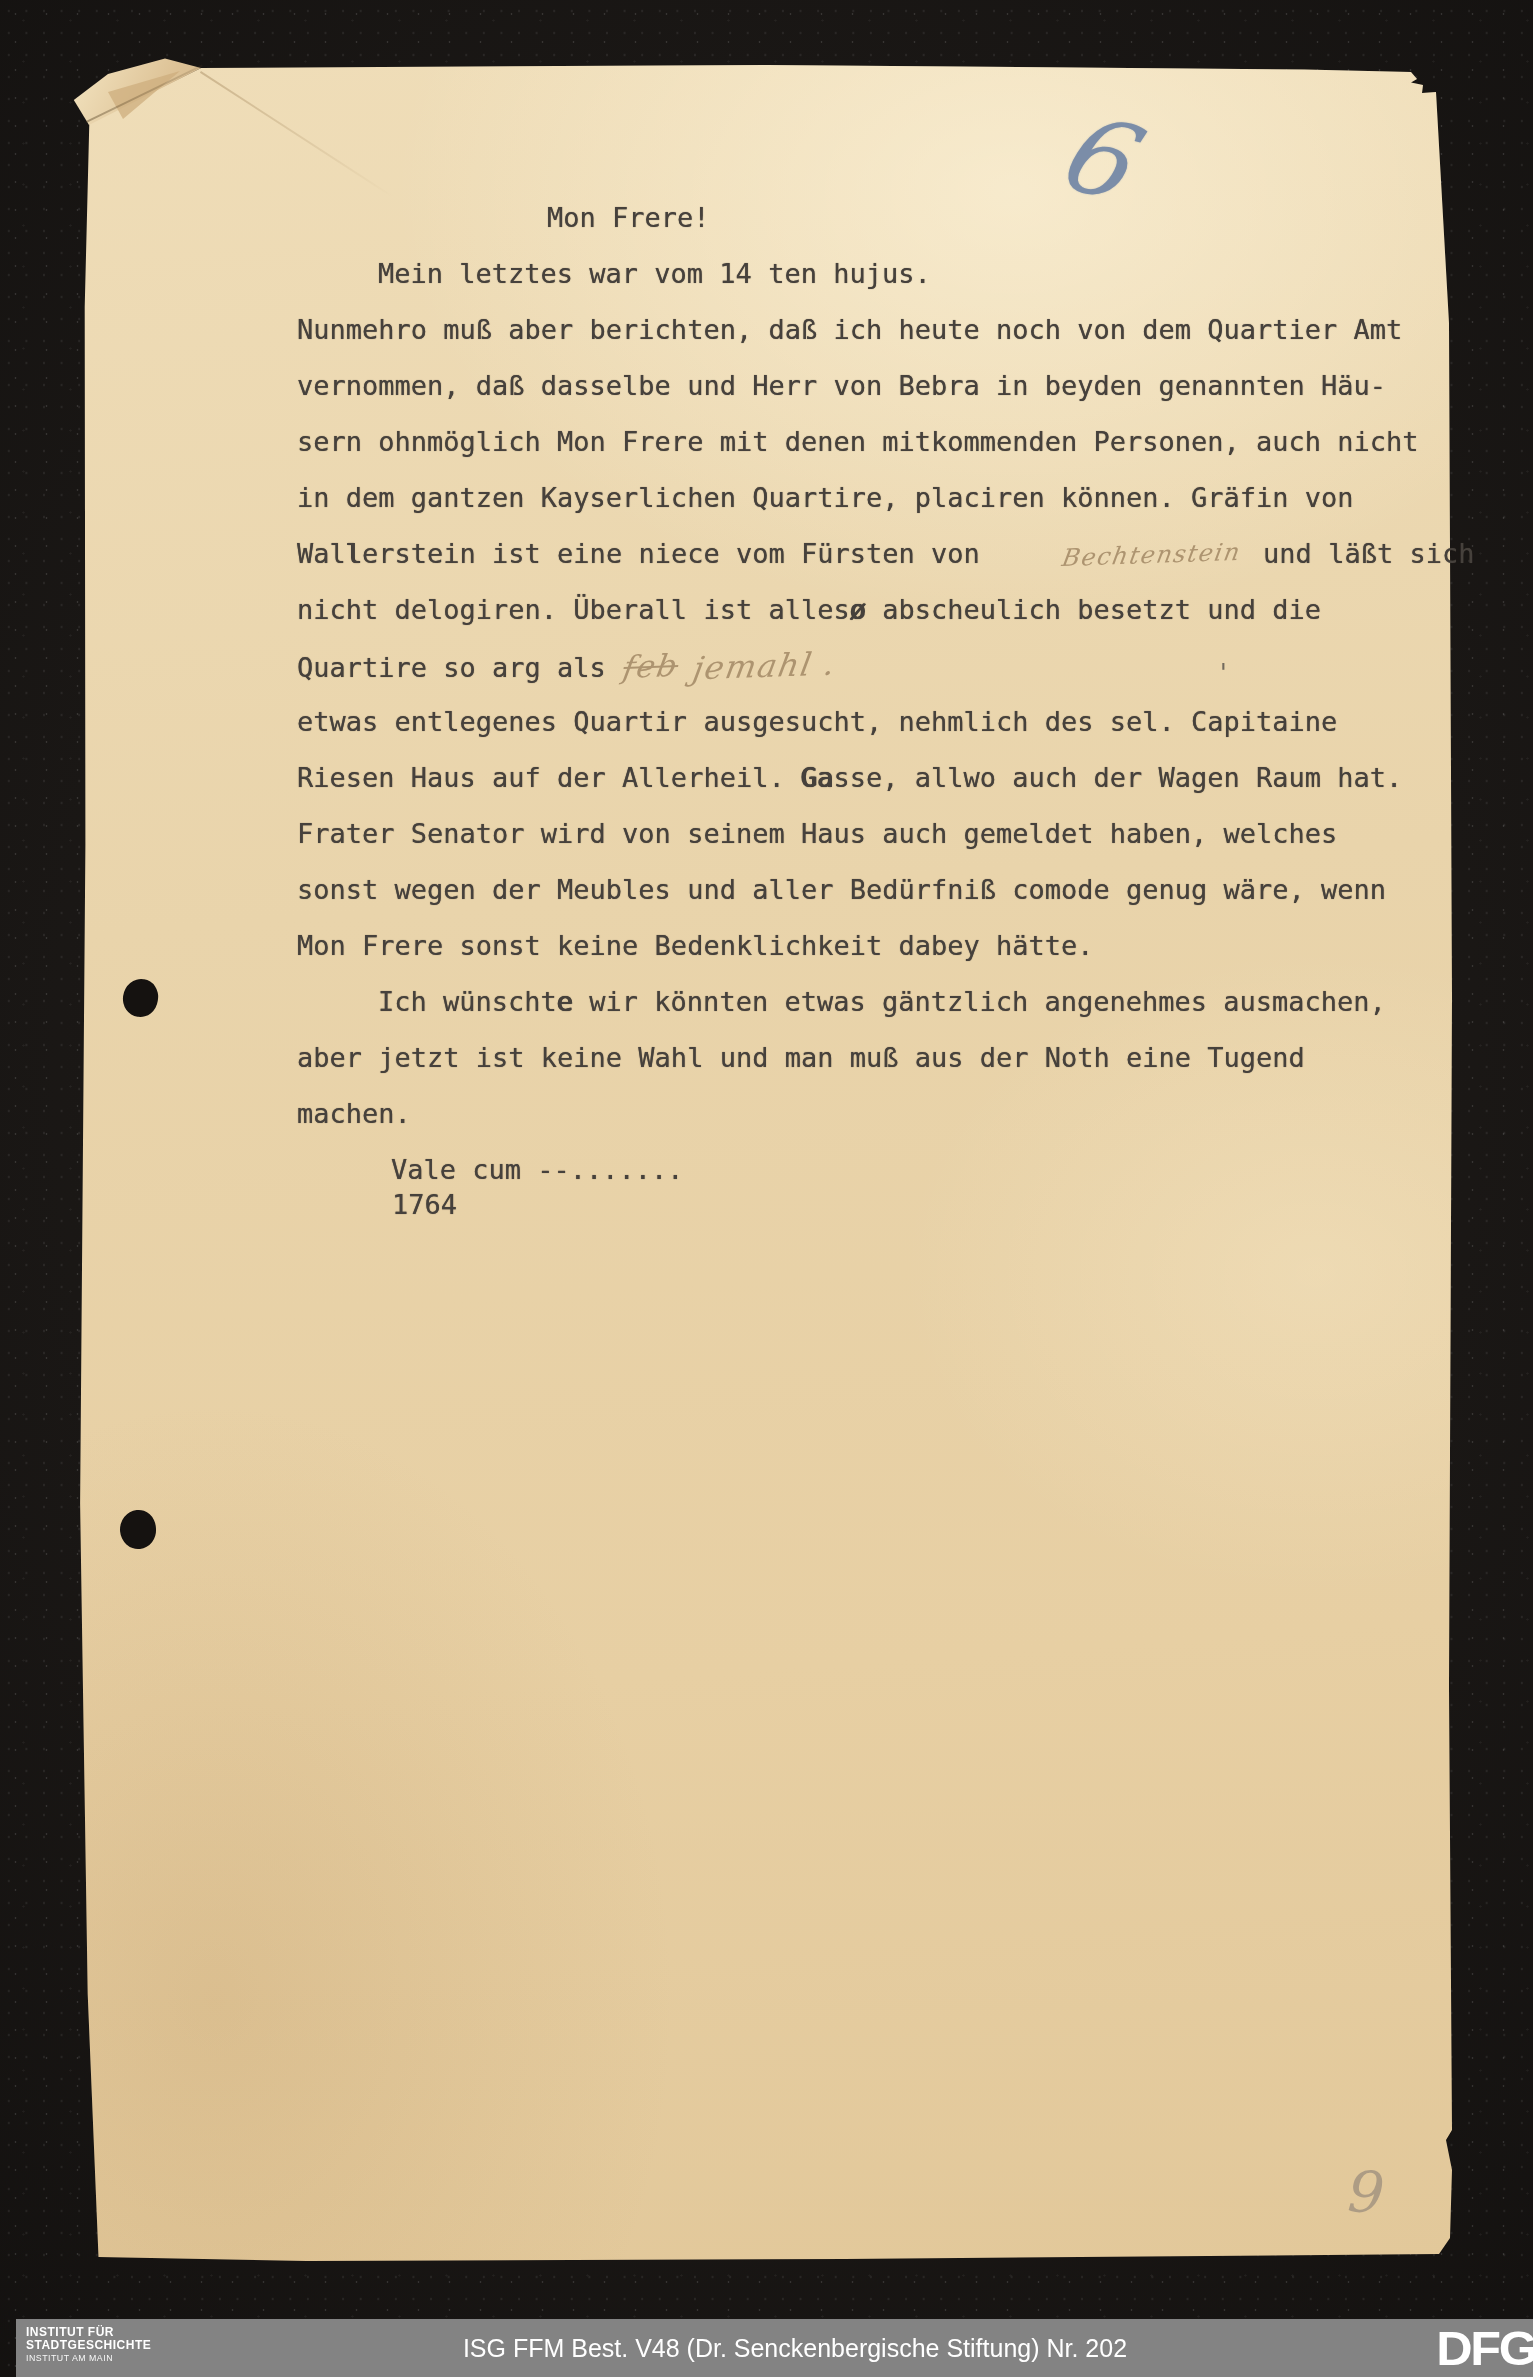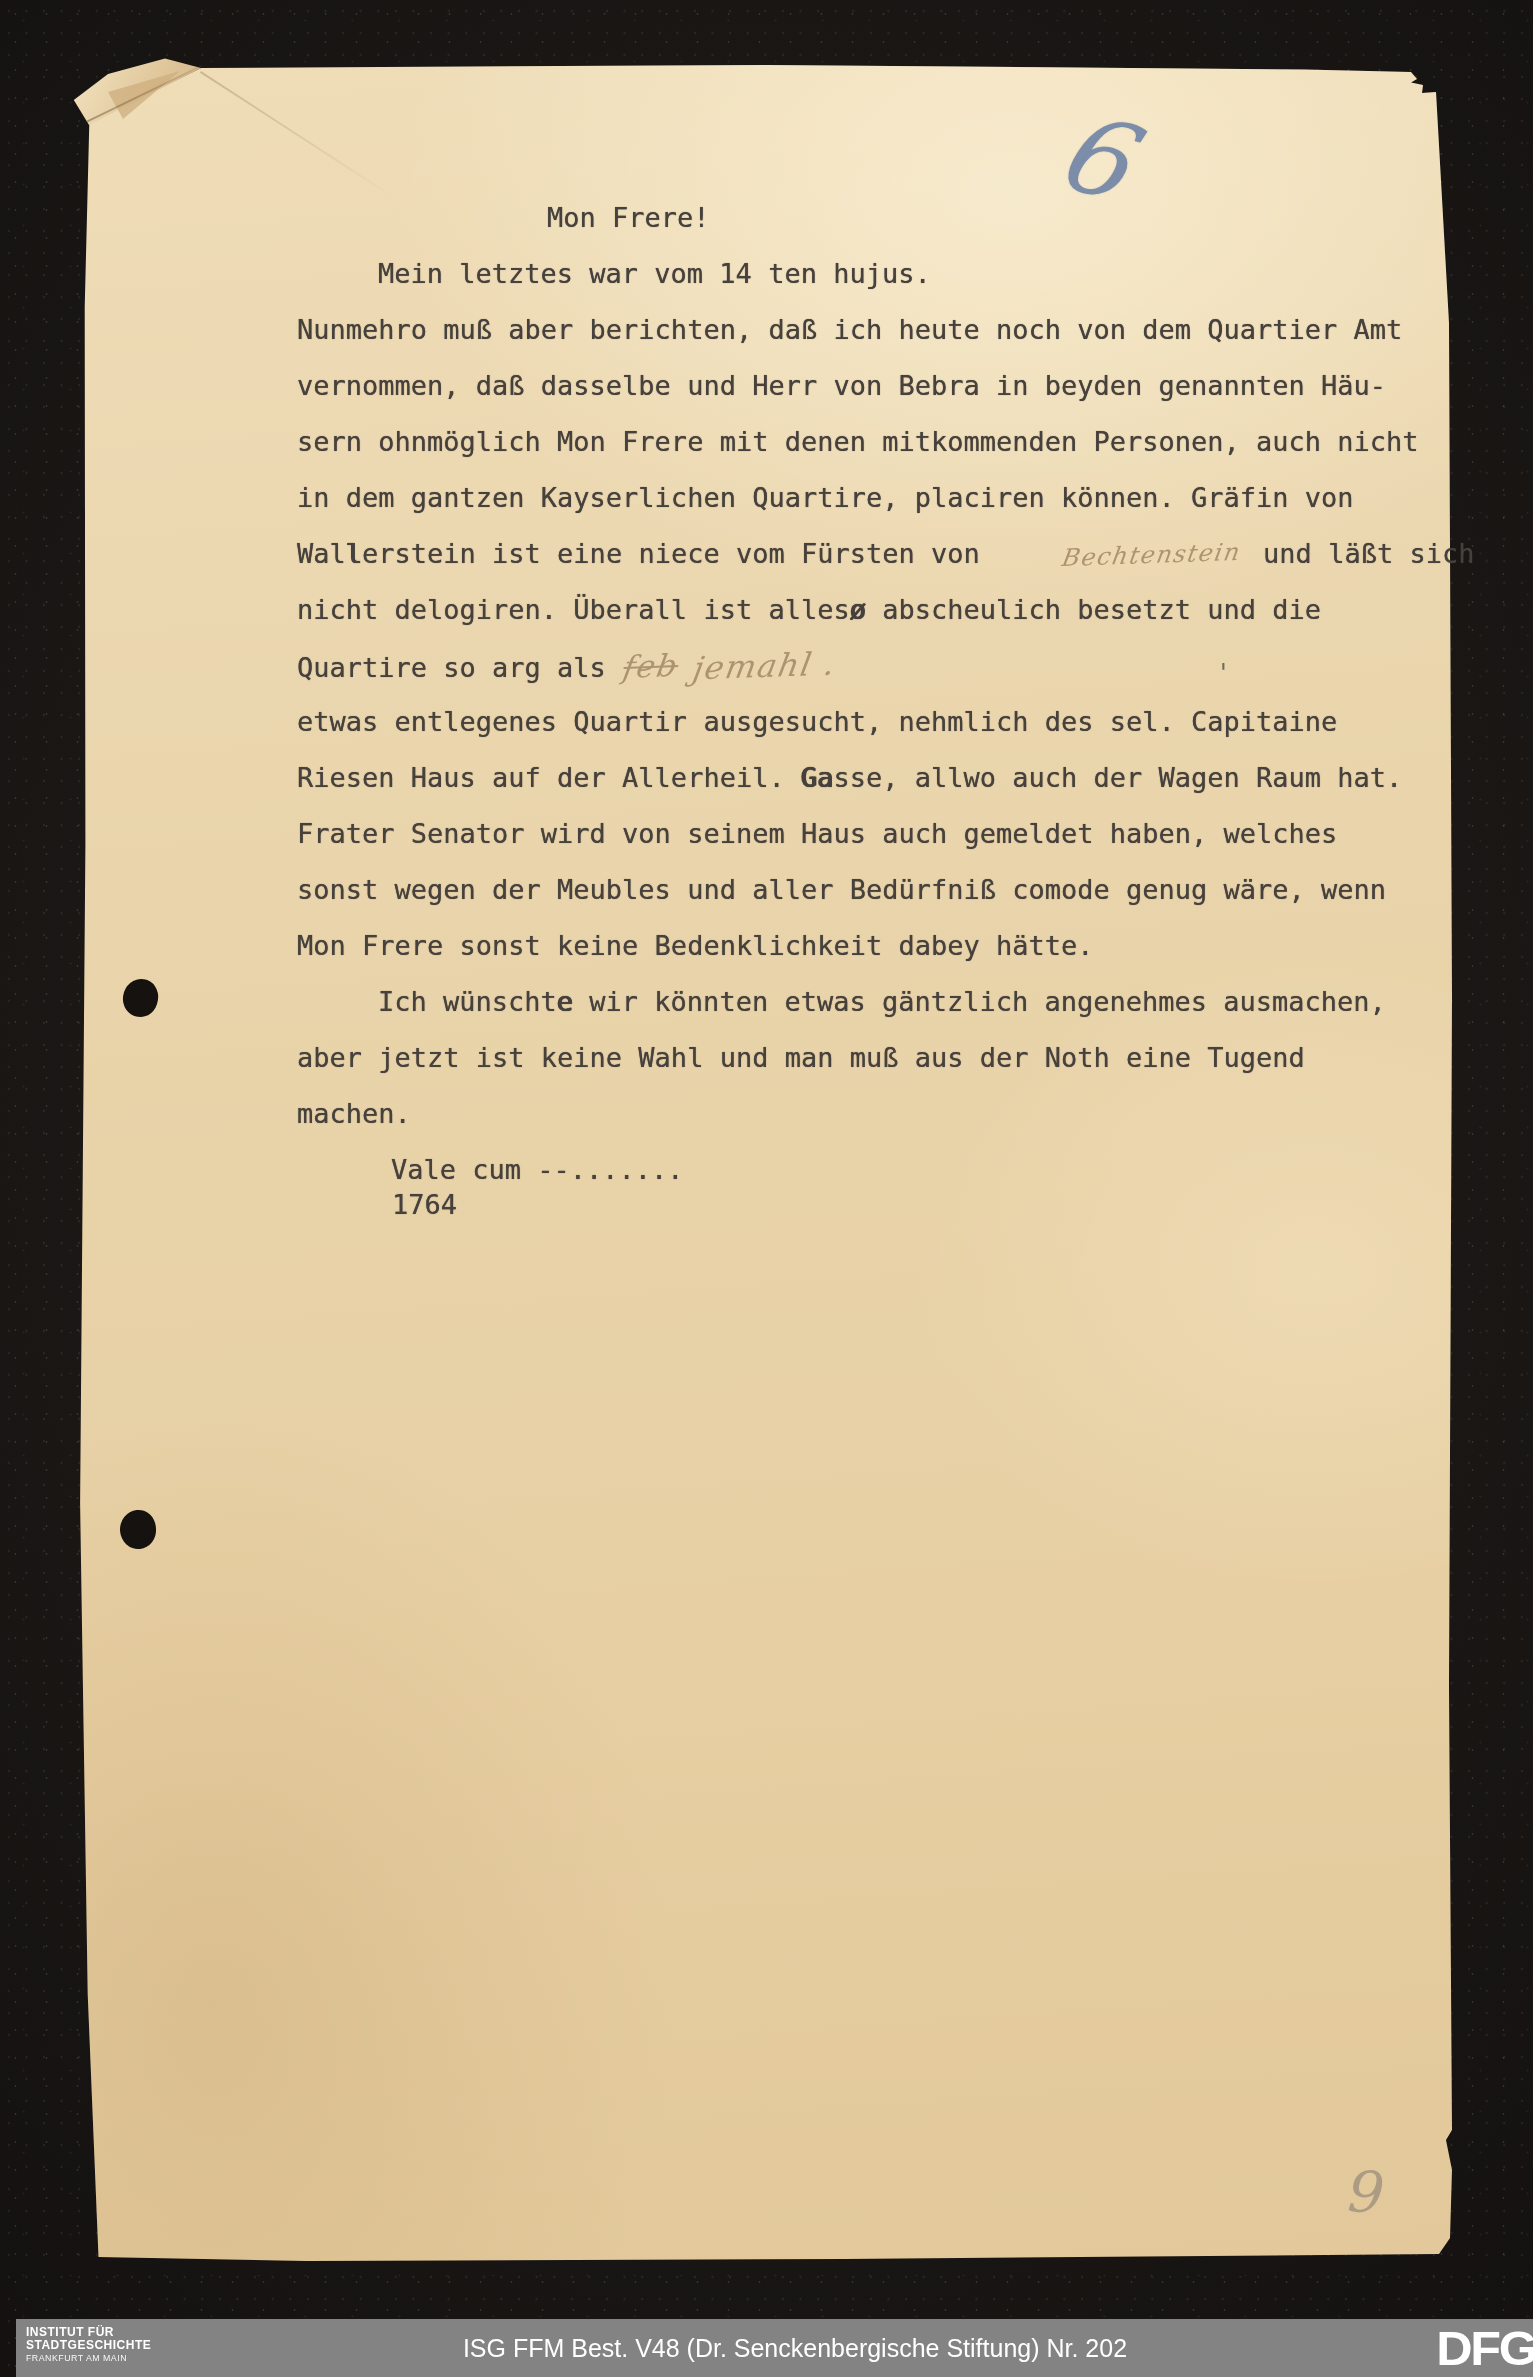--- a/index.html
+++ b/index.html
@@ -129,18 +129,18 @@
     <div class="tline"><span class="seg-type">aber jetzt ist keine Wahl und man muß aus der Noth eine Tugend</span></div>
     <div class="tline"><span class="seg-type">machen.</span></div>
     <div class="tline" style="padding-left: 94px;"><span class="seg-type">Vale cum --.......</span></div>
     <div class="tline" style="padding-left: 95px; margin-top: -21px;"><span class="seg-type">1764</span></div>
   </div>
 
 <div class="footer">
   <div class="logo">
     <div class="l1">INSTITUT FÜR</div>
     <div class="l2">STADTGESCHICHTE</div>
-    <div class="l3">FRANKFURT AM MAIN</div>
+    <div class="l3">INSTITUT AM MAIN</div>
   </div>
   <div class="ref">ISG FFM Best. V48 (Dr. Senckenbergische Stiftung) Nr. 202</div>
   <div class="dfg">DFG</div>
 </div>
 
 
 </body></html>

